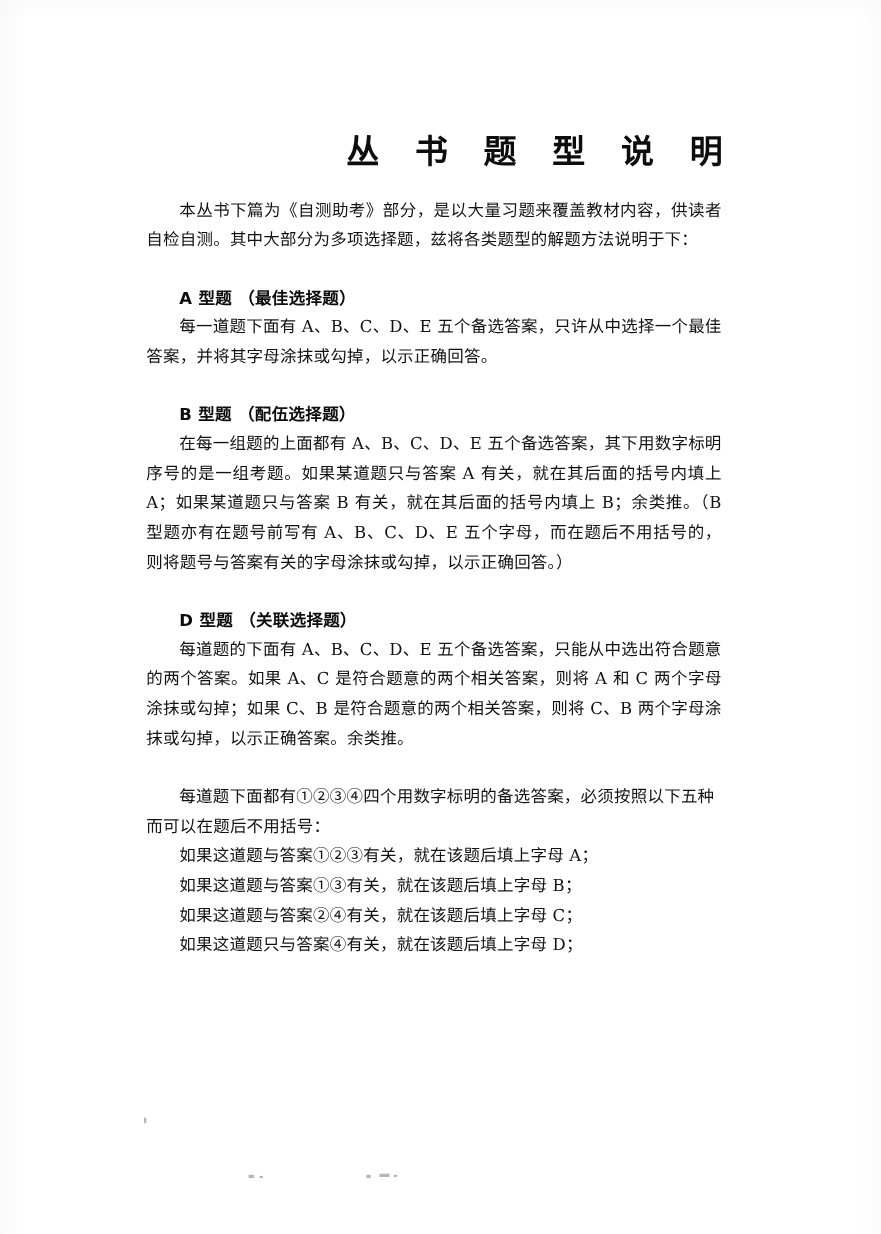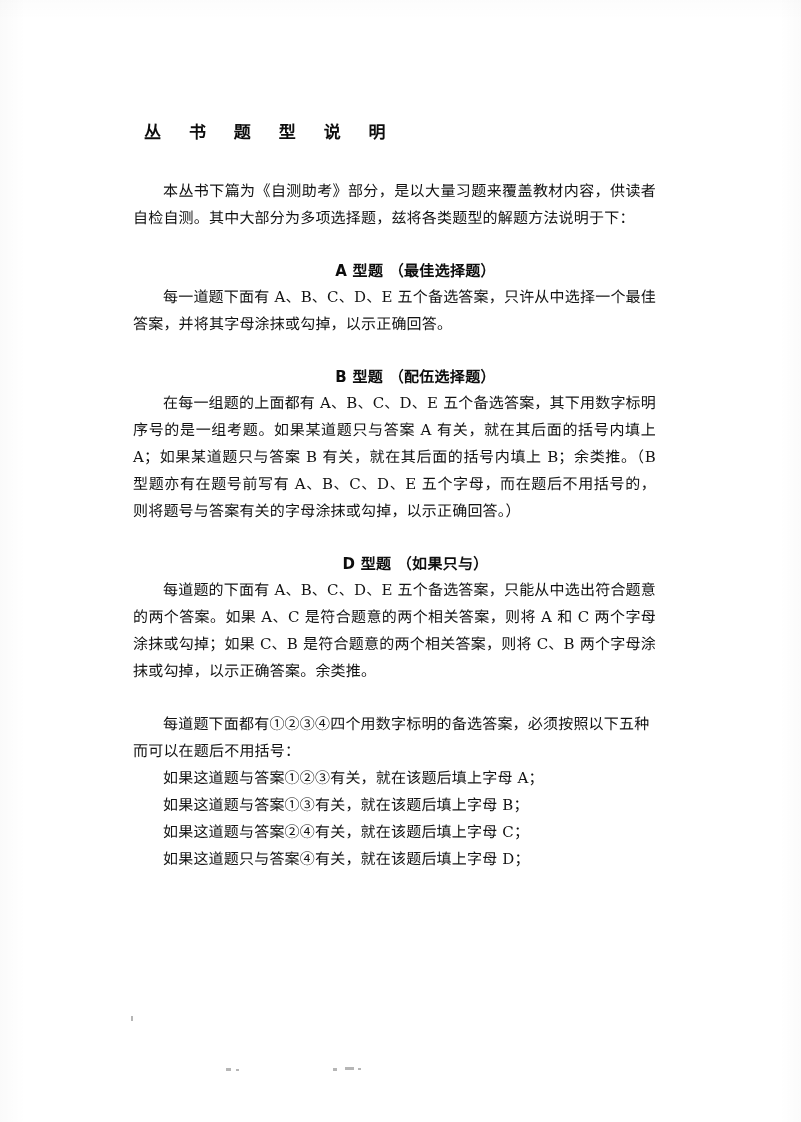--- a/index.html
+++ b/index.html
@@ -36,25 +36,25 @@
     left: 133px;
     top: 0;
     width: 535px;
   }
 
   .doc-title {
     margin: 0;
     padding: 0;
     font-family: "DejaVu Sans", "Liberation Sans", sans-serif;
     font-weight: bold;
-    font-size: 17px;
+    font-size: 30px;
     line-height: 1;
     letter-spacing: 11px;
     text-indent: 11px;
-    text-align: left;
+    text-align: right;
     color: #0d0d0d;
     position: absolute;
     top: 124px;
     left: 0;
     width: 535px;
   }
 
   .body-block {
     position: absolute;
     top: 178px;
@@ -80,21 +80,20 @@
 
   h2.section-heading {
     margin: 0;
     font-family: "DejaVu Sans", "Liberation Sans", sans-serif;
     font-weight: bold;
     font-size: 15px;
     line-height: 26px;
     color: #0d0d0d;
     text-indent: 2em;
     letter-spacing: 0.3px;
-    text-align: center;
   }
 
   .section {
     margin-top: 26px;
   }
 
   .section.first {
     margin-top: 26px;
   }
 
@@ -134,21 +133,21 @@
         <p class="para">每一道题下面有 A、B、C、D、E 五个备选答案，只许从中选择一个最佳答案，并将其字母涂抹或勾掉，以示正确回答。</p>
       </div>
 
       <div class="section">
         <h2 class="section-heading">B 型题 （配伍选择题）</h2>
         <p class="para">在每一组题的上面都有 A、B、C、D、E 五个备选答案，其下用数字标明序号的是一组考题。如果某道题只与答案 A 有关，就在其后面的括号内填上 A；如果某道题只与答案 B 有关，就在其后面的括号内填上 B；余类推。（B 型题亦有在题号前写有 A、B、C、D、E 五个字母，而在题后不用括号的，则将题号与答案有关的字母涂抹或勾掉，以示正确回答。）</p>
       </div>
 
 
       <div class="section">
-        <h2 class="section-heading">D 型题 （如果只与）</h2>
+        <h2 class="section-heading">D 型题 （关联选择题）</h2>
         <p class="para">每道题的下面有 A、B、C、D、E 五个备选答案，只能从中选出符合题意的两个答案。如果 A、C 是符合题意的两个相关答案，则将 A 和 C 两个字母涂抹或勾掉；如果 C、B 是符合题意的两个相关答案，则将 C、B 两个字母涂抹或勾掉，以示正确答案。余类推。</p>
       </div>
 
       <div class="section">
         <p class="para">每道题下面都有①②③④四个用数字标明的备选答案，必须按照以下五种</p>
         <p class="para noindent">而可以在题后不用括号：</p>
         <div class="sub-lines">
           <p class="para">如果这道题与答案①②③有关，就在该题后填上字母 A；</p>
           <p class="para">如果这道题与答案①③有关，就在该题后填上字母 B；</p>
           <p class="para">如果这道题与答案②④有关，就在该题后填上字母 C；</p>

